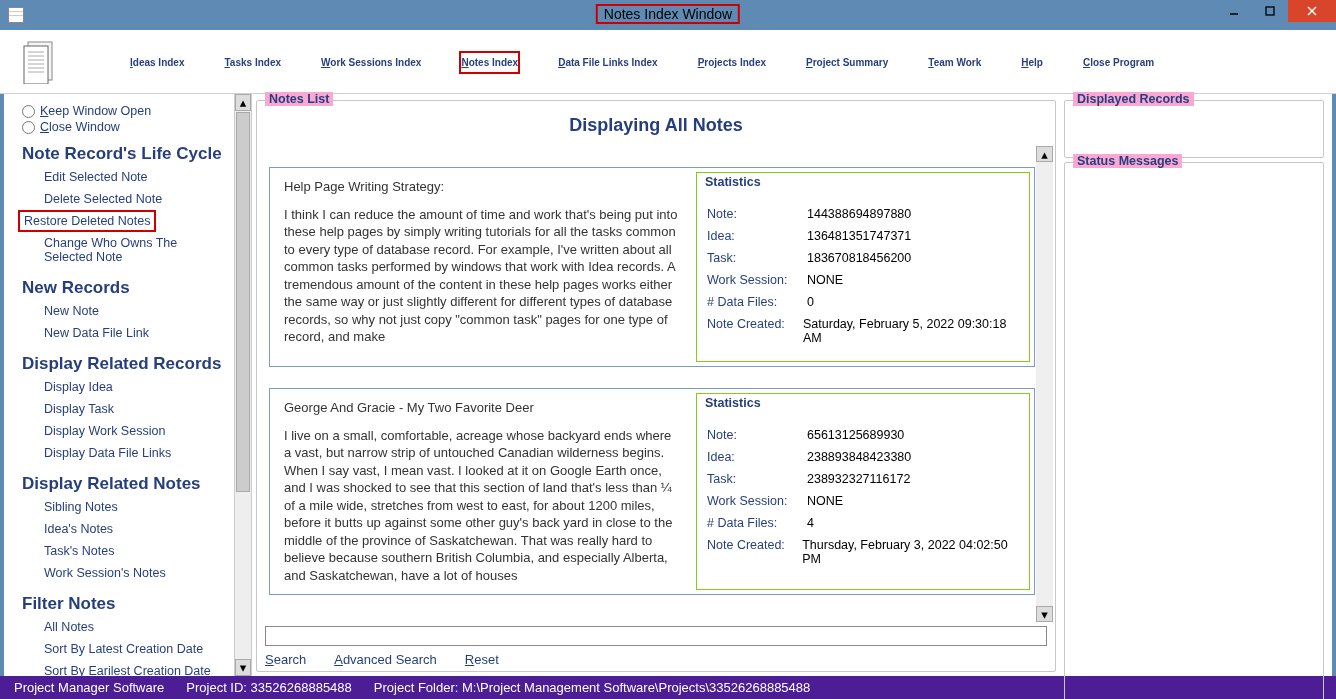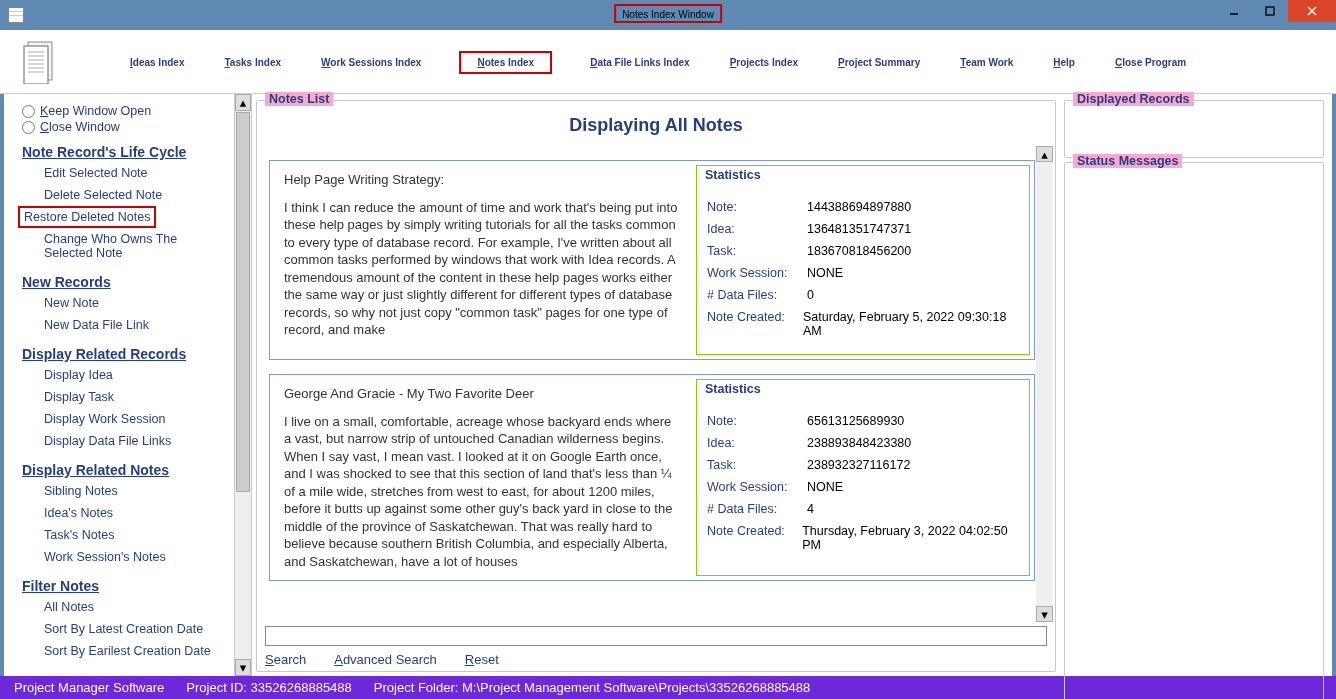--- a/index.html
+++ b/index.html
@@ -23,21 +23,21 @@
     position: absolute; left: 8px; top: 7px;
     width: 16px; height: 16px;
     background: linear-gradient(to bottom,#fff 0,#fff 3px,#ccc 3px,#ccc 4px,#fff 4px,#fff 7px,#ccc 7px,#ccc 8px,#fff 8px);
     border: 1px solid #888;
   }
   .titlebar .title-wrap {
     position: absolute; left: 50%; top: 4px; transform: translateX(-50%);
     border: 2px solid #c00;
     padding: 0 6px;
   }
-  .titlebar .title { font-size: 10px; }
+  .titlebar .title { font-size: 14px; }
   .titlebar .win-btns { position: absolute; right: 0; top: 0; height: 22px; display:flex; }
   .titlebar .win-btn { width: 36px; height:22px; display:flex; align-items:center; justify-content:center;}
   .titlebar .win-btn.close { background: #d9452b; color:#fff; width:48px; }
   .win-btn svg { width:12px; height:12px; }
 
   
   .menubar {
     height: 64px;
     border-bottom: 1px solid #d0d0d0;
     display: flex;
@@ -54,42 +54,42 @@
   .menu-item {
     color: #263f7c;
     font-weight: bold;
     font-size: 10px;
     padding: 4px 2px;
     margin: 0 18px;
     cursor: pointer;
     white-space: nowrap;
   }
   .menu-item .ul { text-decoration: underline; }
-  .menu-item.highlight { border: 2px solid #c00; padding: 4px 16px; }
+  .menu-item.highlight { border: 2px solid #c00; padding: 4px 0; }
 
   
   .client {
     display: flex;
     height: calc(699px - 30px - 64px - 23px);
     background: #fff;
     border: 4px solid #5e8ab4;
     border-top: none;
     border-bottom: none;
   }
 
   
   .sidebar {
     width: 230px;
     padding: 8px 6px 16px 18px;
     overflow: hidden;
     flex-shrink:0;
   }
   .side-section-title {
-    font-weight: bold; color: #263f7c; font-size: 14px;
-    margin-top: 10px; margin-bottom: 2px; text-decoration: underline;
+    font-weight: bold; color: #263f7c; font-size: 17px;
+    margin-top: 10px; margin-bottom: 2px;
   }
   .side-link {
     color: #263f7c; font-size: 12.5px;
     padding: 2px 0; cursor:pointer;
     border: 2px solid transparent;
     display: block;
     margin-left: 20px;
   }
   .side-link.highlight { border: 2px solid #c00; padding:2px 4px; margin-left:-4px; display:inline-block;}
   .radio-row { display:flex; align-items:center; gap:5px; margin:2px 0; color:#263f7c; font-size:12.5px;}
@@ -124,21 +124,21 @@
   .list-scroll {
     flex:1; overflow:hidden; padding:0 20px 4px 12px; position:relative;
   }
   .inner-scroll { position:absolute; right:2px; top:0; bottom:0; width:17px; background:#efefef;}
   .inner-scroll .arr{position:absolute;left:0;right:0;height:16px;background:#ddd;border:1px solid #aaa;display:flex;align-items:center;justify-content:center;}
   .inner-scroll .arr.up{top:0;} .inner-scroll .arr.down{bottom:0;}
   .inner-scroll .track{position:absolute;top:17px;bottom:17px;left:1px;right:1px;}
 
   .note-card {
     border: 1px solid #7d9cc4;
-    margin: 14px 0;
+    margin: 21px 0;
     display:flex;
     min-height: 200px;
   }
   .note-left {
     flex:1; padding:10px 14px; color:#333; font-size:13px; line-height:1.35;
     overflow:hidden;
   }
   .note-left .ntitle { color:#333; margin-bottom:10px;}
   .note-right {
     width: 334px;
@@ -163,21 +163,21 @@
 
   
   .right {
     width: 272px; padding: 6px 8px 0 4px;
     flex-shrink:0;
   }
   .disp-val { font-size:15px; text-align:center; padding:16px 0;}
 
   
   .statusbar {
-    height:23px; background:#6d28d9; color:#fff;
+    height:23px; background:#4c1d95; color:#fff;
     display:flex; align-items:center; gap:22px;
     padding: 0 14px; font-size:13px;
   }
 </style>
 </head>
 <body>
 
 <div class="titlebar">
   <div class="app-icon"></div>
   <div class="title-wrap">

